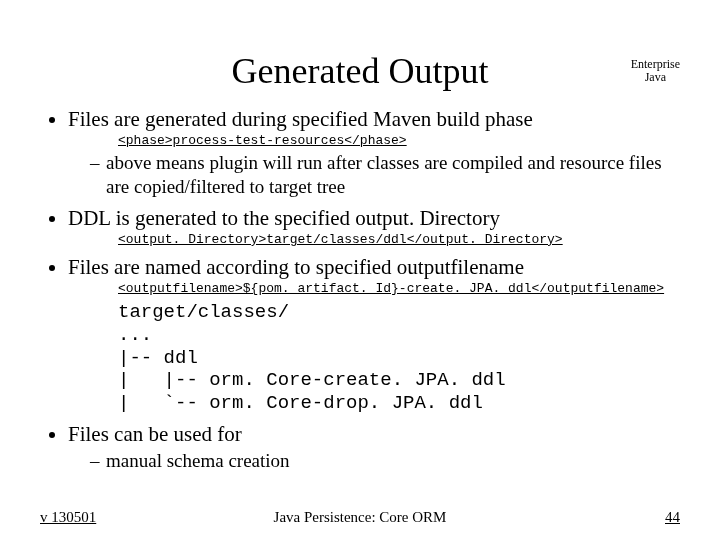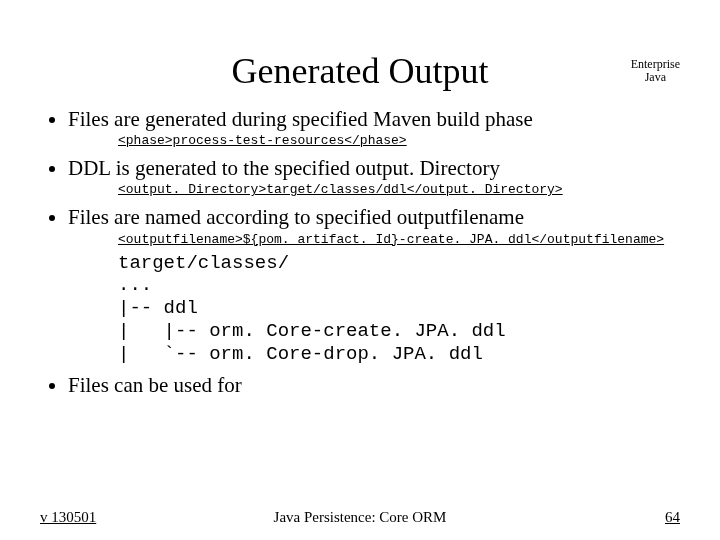--- a/index.html
+++ b/index.html
@@ -115,44 +115,48 @@
       <span>Enterprise</span><br>
       <span>Java</span>
     </div>
   </div>
 
   <ul class="top">
 
     <li>
       <span>Files are generated during specified Maven build phase</span>
       <div class="code">&lt;phase&gt;process-test-resources&lt;/phase&gt;</div>
+      <ul class="sub">
+        <li>above means plugin will run after classes are compiled and resource files are copied/filtered to target tree</li>
+      </ul>
     </li>
 
     <li>
       <span>DDL is generated to the specified output. Directory</span>
       <div class="code">&lt;output. Directory&gt;target/classes/ddl&lt;/output. Directory&gt;</div>
     </li>
 
     <li>
       <span>Files are named according to specified outputfilename</span>
       <div class="code">&lt;outputfilename&gt;${pom. artifact. Id}-create. JPA. ddl&lt;/outputfilename&gt;</div>
       <div class="tree">target/classes/
 ...
 |-- ddl
 |   |-- orm. Core-create. JPA. ddl
 |   `-- orm. Core-drop. JPA. ddl</div>
     </li>
 
     <li>
       <span>Files can be used for</span>
       <ul class="sub tight">
+        <li>manual schema creation</li>
       </ul>
     </li>
 
   </ul>
 
   <div class="footer">
     <span class="left">v 130501</span>
     <span class="center">Java Persistence: Core ORM</span>
-    <span class="right">64</span>
+    <span class="right">44</span>
   </div>
 
 </div>
 
 </body></html>

